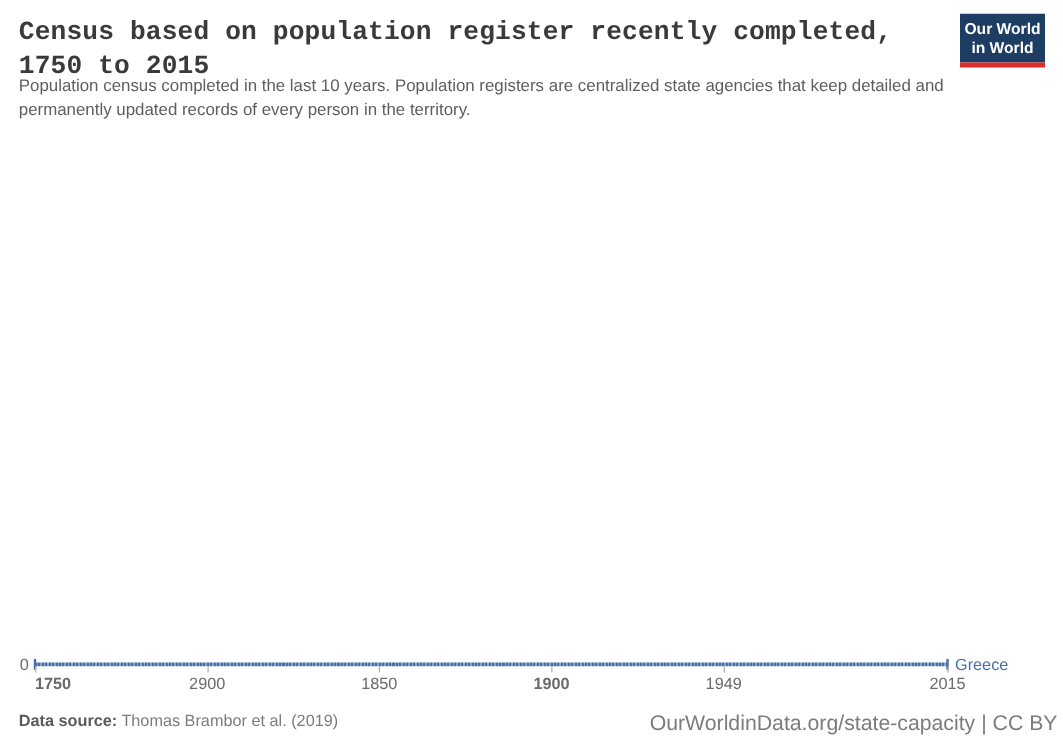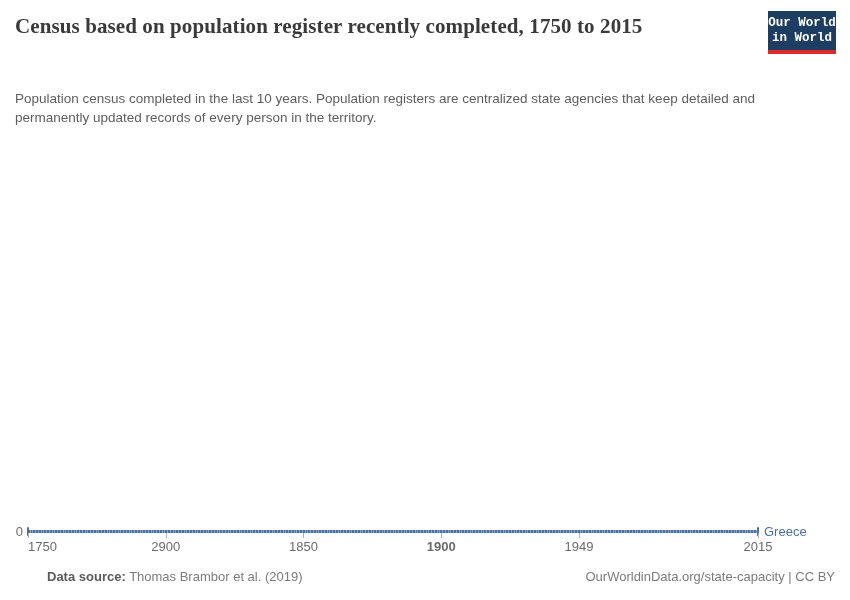--- a/index.html
+++ b/index.html
@@ -10,39 +10,38 @@
     position: relative;
     overflow: hidden;
   }
   .page { position: absolute; inset: 0; background: #ffffff; }
 
   
   .chart-title {
     position: absolute; left: 15px; top: 13px;
     width: 700px;
     margin: 0;
-    font-family: Liberation Serif, serif;
+    font-family: Liberation Mono, monospace;
     font-weight: 700;
     font-size: 21px; line-height: 27px;
     color: #3a3a3a;
     letter-spacing: 0.1px;
   }
   .chart-subtitle {
-    position: absolute; left: 15px; top: 90px;
+    position: absolute; left: 15px; top: 60px;
     width: 798px;
     margin: 0;
     font-size: 13.5px; line-height: 18.5px;
     color: #5e5e5e;
   }
   .owid-logo {
     position: absolute; top: 11px; right: 14px;
     width: 68px; height: 43px;
     text-align: center;
     box-sizing: border-box;
-    font-family: Liberation Mono, monospace;
   }
   .owid-logo .logo-navy {
     position: absolute; inset: 0 0 4px 0;
     display: flex; flex-direction: column; justify-content: center;
     color: #ffffff;
     font-size: 12.5px; font-weight: 700; line-height: 14.5px;
   }
   .owid-logo .logo-redbar {
     position: absolute; left: 0; right: 0; bottom: 0; height: 4px;
   }
@@ -73,26 +72,26 @@
   }
   .series-label {
     position: absolute; left: 764px; top: 524px;
     font-size: 13px;
     white-space: nowrap;
   }
 
   
   .footer-left {
     position: absolute; left: 15px; top: 569px;
-    font-size: 13px; color: #7c7c7c; margin-left: 32px;
+    font-size: 13px; color: #7c7c7c;
   }
   .footer-left .ds-label { font-weight: 700; color: #5a5a5a; }
   .footer-right {
-    position: absolute; right: 15px; top: 569px;
-    font-size: 13px; color: #7c7c7c; text-align: center;
+    position: absolute; right: 4px; top: 569px;
+    font-size: 17px; color: #7c7c7c; text-align: center;
   }
 </style>
 </head>
 <body>
 
 <div class="page">
 
   <h1 class="chart-title">Census based on population register recently completed, 1750 to 2015</h1>
 
   <div class="owid-logo" style="background: transparent;">
@@ -105,21 +104,21 @@
 
   <p class="chart-subtitle">Population census completed in the last 10 years. Population registers are centralized state agencies that keep detailed and permanently updated records of every person in the territory.</p>
 
   <div class="plot-area">
     <span class="y-zero-label">0</span>
     <div class="data-line" id="data-line" style="left: 28px; width: 730px; background: repeating-linear-gradient(90deg, rgb(74, 112, 169) 0px, rgb(74, 112, 169) 1.6px, rgb(139, 164, 205) 1.6px, rgb(139, 164, 205) 2.75px);"></div>
     <div class="line-endcap" id="cap-start" style="left: 27px; background: rgb(74, 112, 169);"></div>
     <div class="line-endcap" id="cap-end" style="left: 757px; background: rgb(74, 112, 169);"></div>
     <div id="x-axis">
         <div class="axis-tick-mark" style="left: 28px;"></div>
-        <span class="x-tick-label" style="left: 28px; transform: translateX(0px);">1750</span>
+        <span class="x-tick-label" style="left: 28px; transform: translateX(0px); font-weight: bold;">1750</span>
         <div class="axis-tick-mark" style="left: 165.736px;"></div>
         <span class="x-tick-label" style="left: 165.736px; transform: translateX(-50%);">2900</span>
         <div class="axis-tick-mark" style="left: 303.472px;"></div>
         <span class="x-tick-label" style="left: 303.472px; transform: translateX(-50%); text-align: right;">1850</span>
         <div class="axis-tick-mark" style="left: 441.208px;"></div>
         <span class="x-tick-label" style="left: 441.208px; transform: translateX(-50%); font-weight: bold;">1900</span>
         <div class="axis-tick-mark" style="left: 578.943px;"></div>
         <span class="x-tick-label" style="left: 578.943px; transform: translateX(-50%);">1949</span>
         <div class="axis-tick-mark" style="left: 758px;"></div>
         <span class="x-tick-label" style="left: 758px; transform: translateX(-50%);">2015</span>

